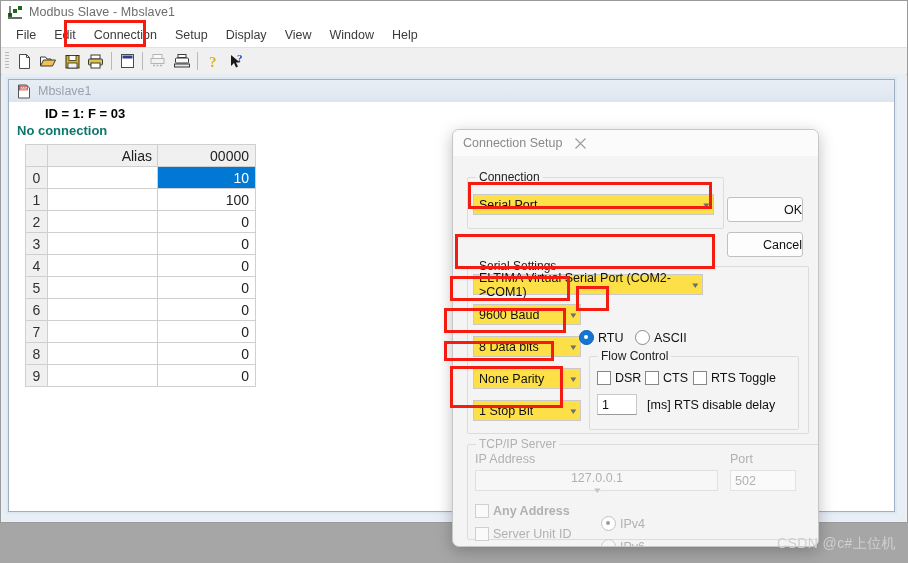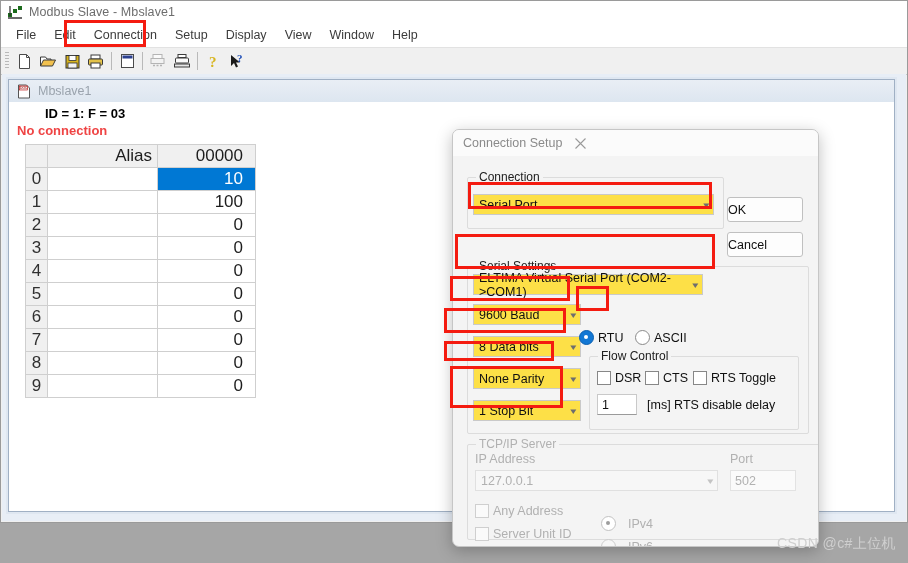--- a/index.html
+++ b/index.html
@@ -58,29 +58,29 @@
     box-sizing:border-box;
   }
   .mdi-title{
     height:22px;background:linear-gradient(to bottom,#e9eef5,#dde6f0);
     display:flex;align-items:center;padding-left:8px;
   }
   .doc-icon{width:14px;height:15px;position:relative;margin-right:7px;flex:none;}
   .mdi-title-text{font-size:12.5px;color:#9aa3ad;}
   .mdi-body{position:relative;background:#ffffff;height:409px;padding:3px 0 0 6px;box-sizing:border-box;}
   .id-line{font-size:13px;font-weight:bold;color:#000;margin:1px 0 2px 2px;padding-left:28px;}
-  .noconn{font-size:13px;font-weight:bold;color:#ef4444;margin:0 0 6px 2px;}
-  
-  table.mbgrid{border-collapse:collapse;font-size:17px;color:#1d1d1d;margin-left:10px;}
+  .noconn{font-size:13px;font-weight:bold;color:#0f766e;margin:0 0 6px 2px;}
+  
+  table.mbgrid{border-collapse:collapse;font-size:14px;color:#1d1d1d;margin-left:10px;}
   table.mbgrid td,table.mbgrid th{
     border:1px solid #cfcfcf;height:22px;box-sizing:border-box;font-weight:normal;
   }
   .col-idx{width:22px;background:#f0f0f0;text-align:center;color:#303030;}
   .col-alias{width:110px;text-align:right;padding-right:5px;background:#ffffff;}
-  .col-val{width:98px;text-align:right;padding-right:12px;background:#ffffff;}
+  .col-val{width:98px;text-align:right;padding-right:6px;background:#ffffff;}
   th.col-idx{background:#f0f0f0;border-right:1px solid #9d9d9d;}
   th.col-alias{background:#f0f0f0;border-right:1px solid #9d9d9d;}
   th.col-val{background:#f0f0f0;}
   td.selected{background:#0078d4;color:#ffffff;}
   
   .dialog{
     position:absolute;left:452px;top:129px;width:367px;height:418px;
     background:#f4f4f4;
     border:1px solid #c6c6c6;
     border-radius:7px;
@@ -103,39 +103,39 @@
     position:absolute;top:-8px;left:8px;background:#f4f4f4;padding:0 3px;
     font-size:12px;color:#202020;white-space:nowrap;
   }
   .gb-label.dim{color:#b1b1b1;}
   .combo{
     position:absolute;background:#fde047;border:1px solid #c9c9c9;
     font-size:12.5px;color:#101010;
     display:flex;align-items:center;justify-content:space-between;
     padding:0 4px 0 5px;box-sizing:border-box;height:21px;
   }
-  .combo.dim{color:#b1b1b1;background:#f7f7f7;border-color:#e0e0e0;}
+  .combo.dim{color:#b1b1b1;background:#f7f7f7;border-color:#e0e0e0;flex-direction:column;}
   .chev{font-size:9px;color:#6e6e6e;transform:scaleX(1.35);}
   .chev.dim{color:#c4c4c4;}
   .btn{
     position:absolute;background:#fdfdfd;border:1px solid #c0c0c0;border-radius:3px;
-    font-size:12.5px;color:#101010;display:flex;align-items:center;justify-content:flex-start;
+    font-size:12.5px;color:#101010;display:flex;align-items:center;justify-content:flex-end;
     height:23px;width:74px;
   }
   .chk{position:absolute;display:flex;align-items:center;font-size:12.5px;color:#101010;}
   .chk .box{width:12px;height:12px;border:1px solid #878787;background:#fff;margin-right:4px;flex:none;}
   .chk.dim{color:#b1b1b1;}
   .chk.dim .box{border-color:#cfcfcf;background:#fafafa;}
   .rad{position:absolute;display:flex;align-items:center;font-size:12.5px;color:#101010;margin-top:12px;}
   .rad .dot{width:13px;height:13px;border-radius:50%;border:1px solid #8a8a8a;background:#fff;
     margin-right:4px;flex:none;position:relative;}
   .rad.on .dot{border-color:#0a5fb0;background:#1277d4;}
   .rad.on .dot:after{content:"";position:absolute;left:3.5px;top:3.5px;width:4px;height:4px;
     border-radius:50%;background:#ffffff;}
-  .rad.dim{color:#b1b1b1;gap:8px;}
+  .rad.dim{color:#b1b1b1;}
   .rad.dim .dot{border-color:#cccccc;background:#f6f6f6;}
   .rad.dim.on .dot{border-color:#c2c2c2;background:#ffffff;}
   .rad.dim.on .dot:after{background:#9d9d9d;}
   .txtinput{
     position:absolute;background:#ffffff;border:1px solid #c9c9c9;border-bottom-color:#9a9a9a;
     font-size:12.5px;color:#101010;padding:0 0 0 4px;box-sizing:border-box;height:21px;
     display:flex;align-items:center;
   }
   .txtinput.dim{color:#b1b1b1;background:#fafafa;border-color:#e2e2e2;}
   .plain{position:absolute;font-size:12.5px;color:#101010;white-space:nowrap;}
@@ -419,21 +419,21 @@
     <div class="plain dim" style="left:22px;top:296px;">IP Address</div>
     <div class="combo dim" style="left:22px;top:314px;width:243px;">
       <span>127.0.0.1</span>
       <span class="chev dim">▾</span>
     </div>
     <div class="plain dim" style="left:277px;top:296px;">Port</div>
     <div class="txtinput dim" style="left:277px;top:314px;width:66px;">
       <span>502</span>
     </div>
 
-    <div class="chk dim" style="left:22px;top:348px;">
+    <div class="chk dim" style="left:22px;top:348px;font-weight:bold;">
       <span class="box"></span>
       <span>Any Address</span>
     </div>
     <div class="chk dim" style="left:22px;top:371px;">
       <span class="box"></span>
       <span>Server Unit ID</span>
     </div>
     <div class="rad dim on" style="left:148px;top:348px;">
       <span class="dot"></span>
       <span>IPv4</span>

